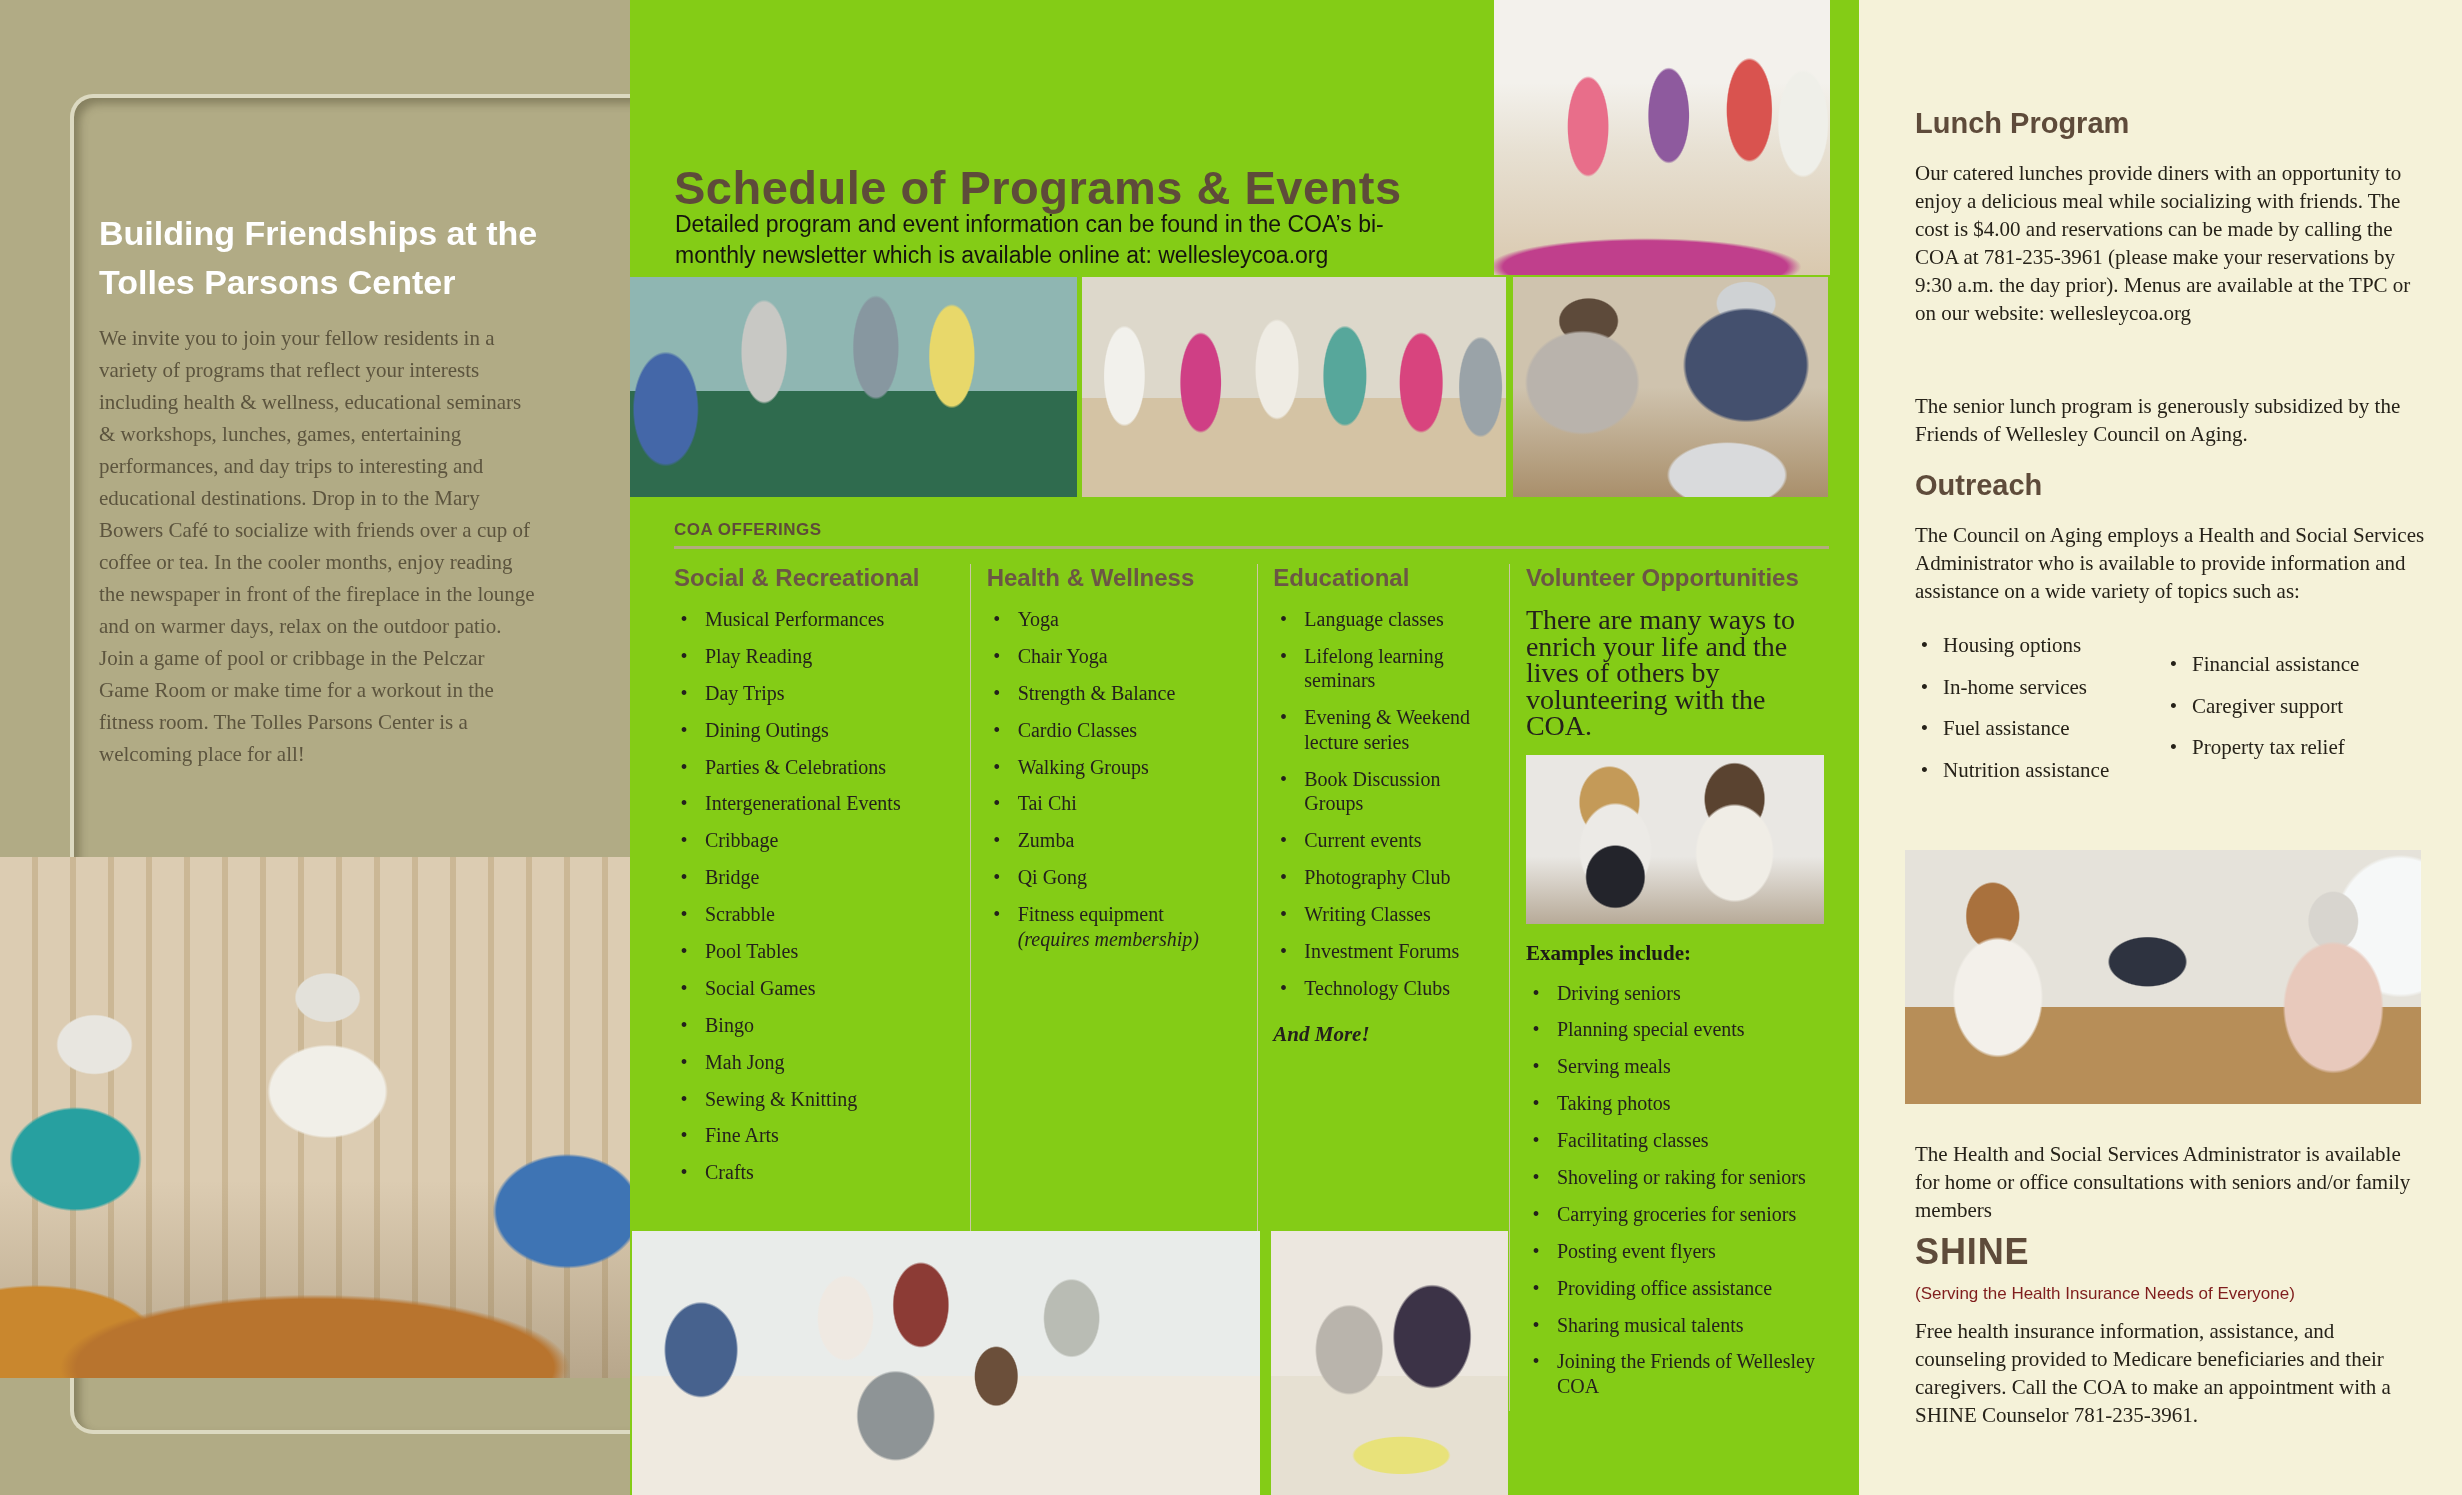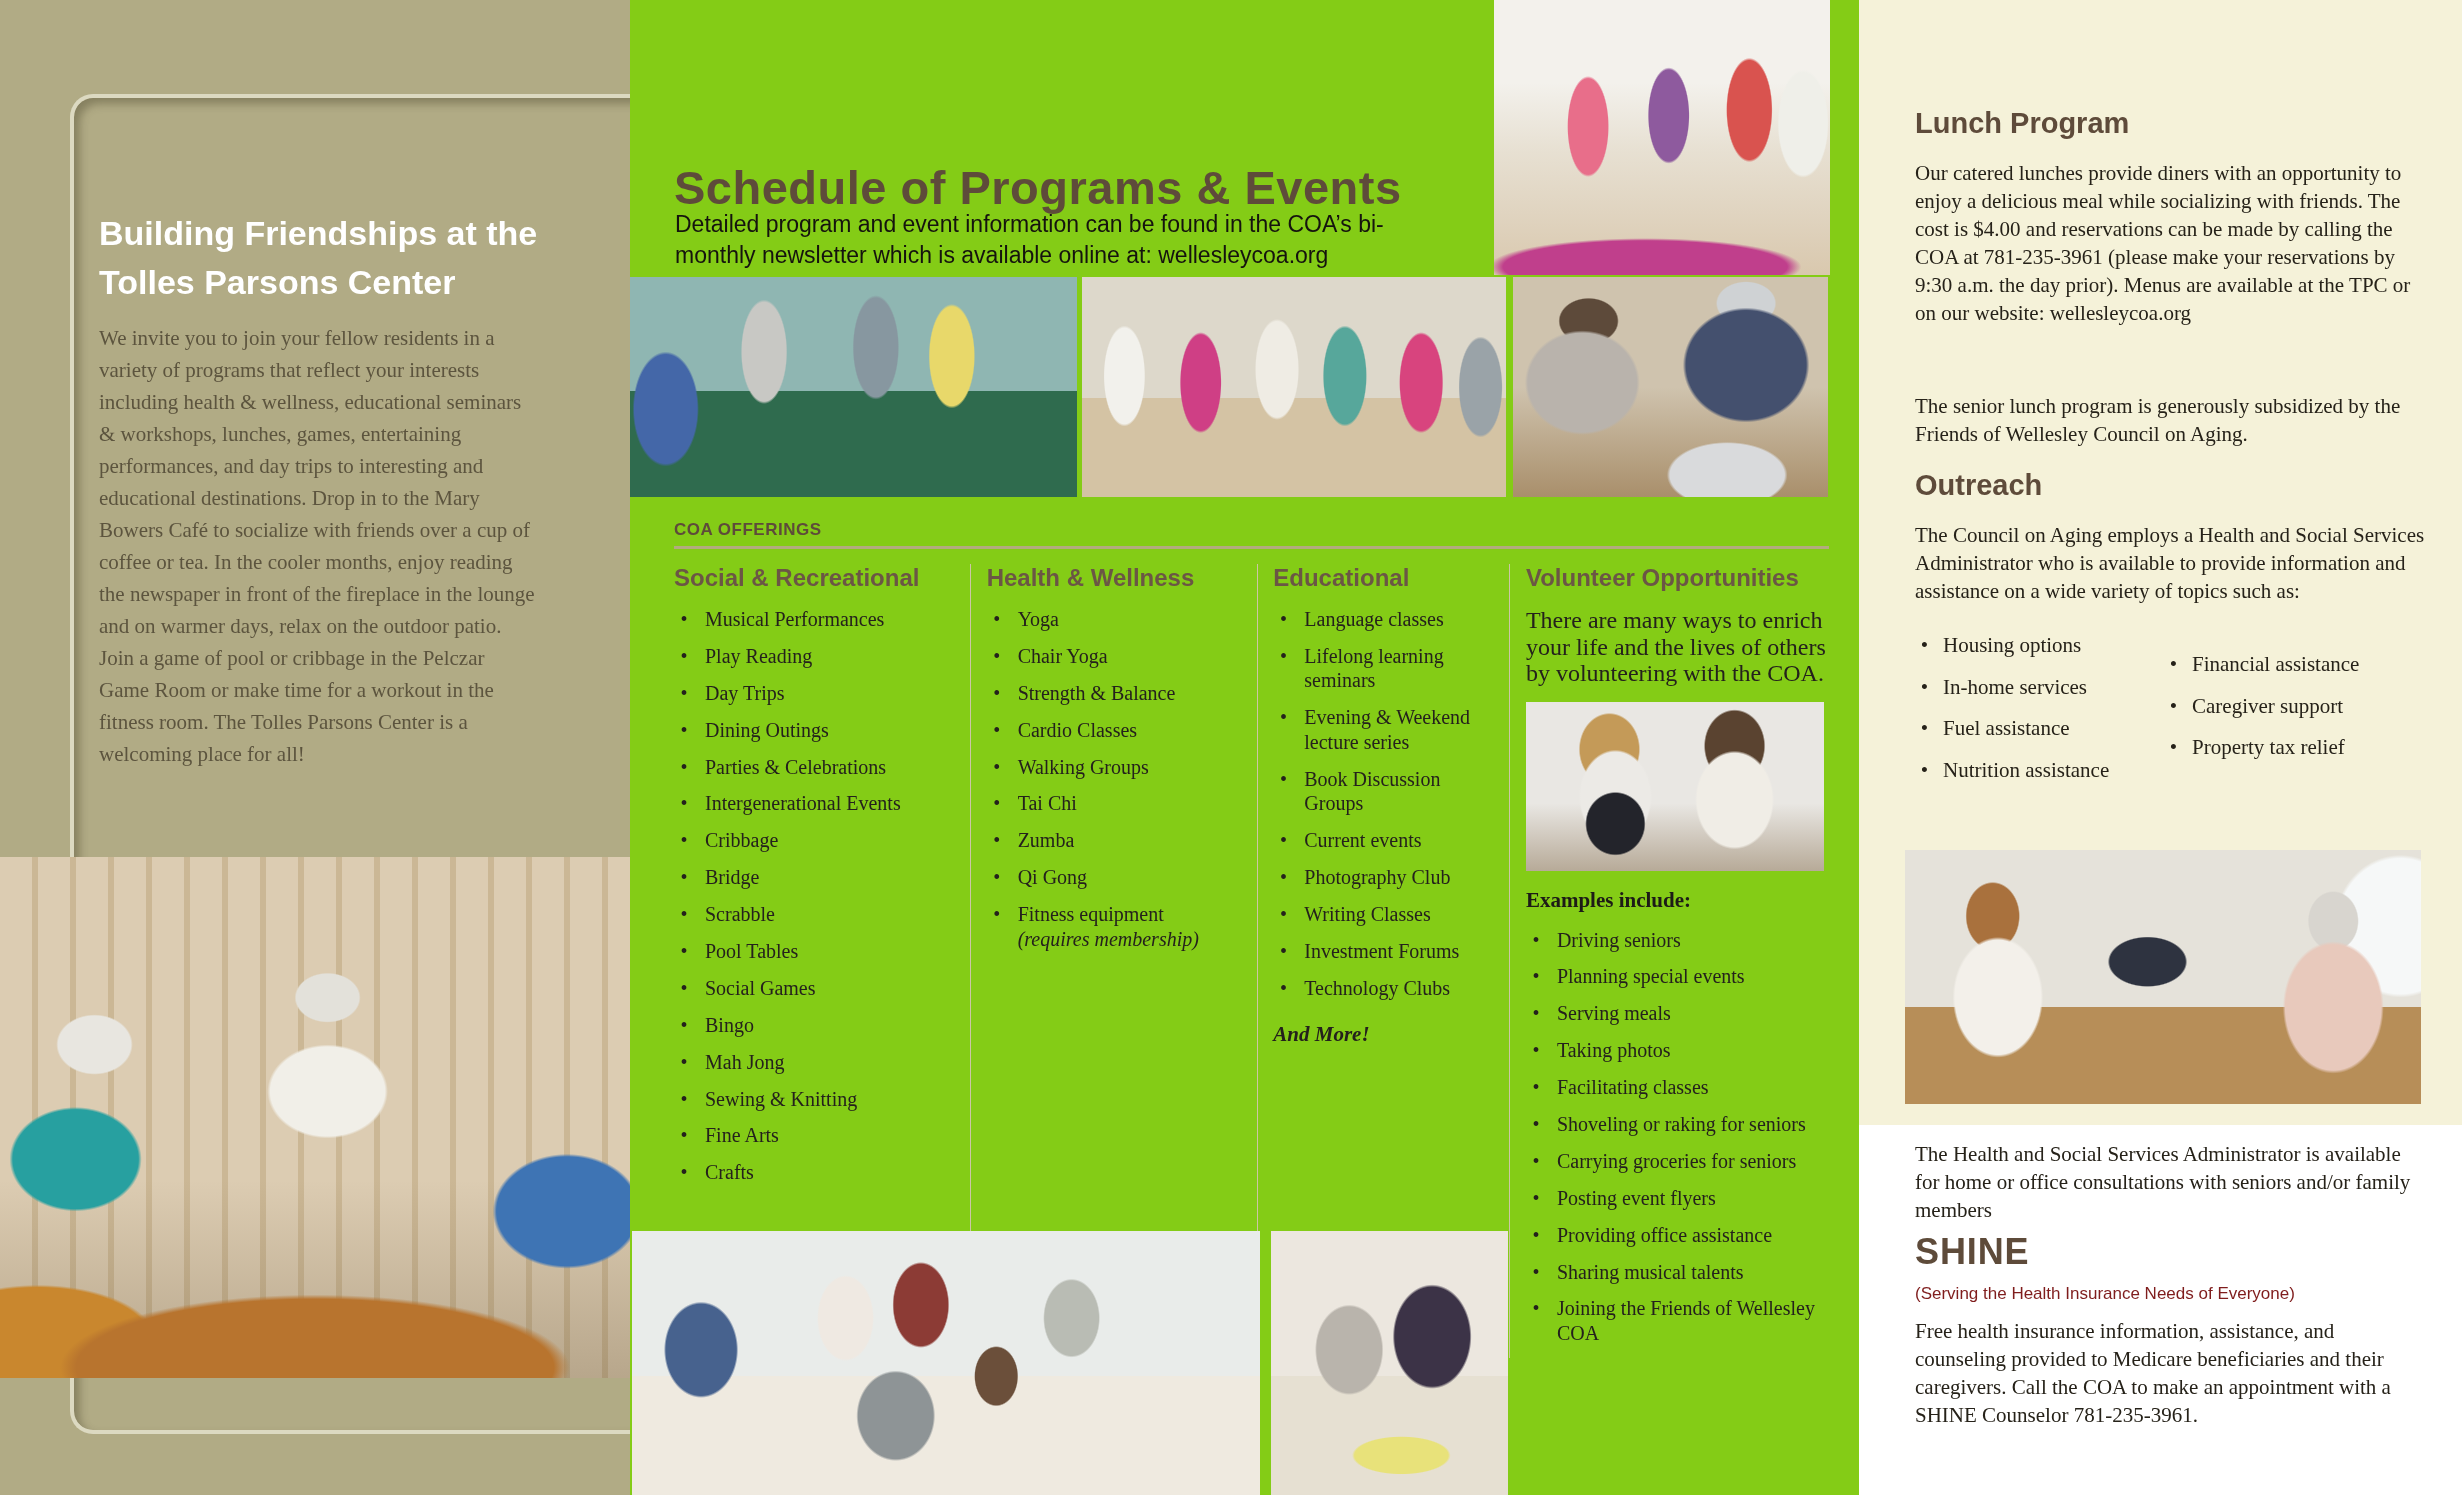--- a/index.html
+++ b/index.html
@@ -109,25 +109,25 @@
   .col-health{width:254px;}
   .col-edu{width:220px;}
   .col-volunteer{width:305px;}
   .col-divider{flex:none;width:0.9px;background:#ccc6a4;}
   .col-heading{font-family:"Liberation Sans",sans-serif;font-weight:700;font-size:24px;color:#6b5645;margin:0 0 15px 0;}
   ul.bullets{list-style:none;margin:0;padding:0;font-size:20px;line-height:24.6px;color:#24211c;}
   ul.bullets li{position:relative;padding-left:31px;margin-bottom:12.3px;}
   ul.bullets li::before{content:"\2022";position:absolute;left:6.6px;top:0;}
   .item-note{display:block;font-style:italic;}
   .edu-footer{font-weight:700;font-style:italic;font-size:21px;color:#24211c;margin-top:21px;}
-  .vol-intro{font-size:24px;line-height:26.5px;color:#24211c;margin:0 0 15px 0;}
+  .vol-intro{font-size:28px;line-height:26.5px;color:#24211c;margin:0 0 15px 0;}
   .examples-label{font-weight:700;font-size:21px;color:#1d1b17;margin:3.8px 0 15px 0;}
 
   
-  .right-panel{position:absolute;left:1859px;top:0;width:603px;height:1125px;background:#f5f2d9;}
+  .right-panel{position:absolute;left:1859px;top:0;width:603px;height:1495px;background:#f5f2d9;}
   .rp-heading{position:absolute;left:56px;font-family:"Liberation Sans",sans-serif;font-weight:700;font-size:29px;color:#5e4b3a;}
   .rp-text{position:absolute;left:56px;width:514px;font-size:21px;line-height:28px;color:#262219;}
   .lunch-heading{top:83px;}
   .lunch-p1{top:138px;}
   .lunch-p2{top:371px;}
   .outreach-heading{top:445px;}
   .outreach-intro{top:500px;}
   ul.rp-bullets{list-style:none;margin:0;padding:0;position:absolute;font-size:21px;line-height:24.6px;color:#262219;}
   ul.rp-bullets li{position:relative;padding-left:28px;margin-bottom:17px;}
   ul.rp-bullets li::before{content:"\2022";position:absolute;left:5.7px;top:0;}

